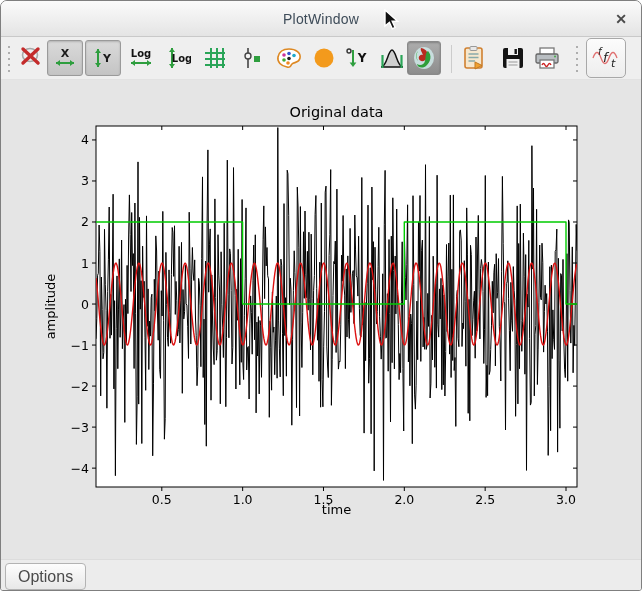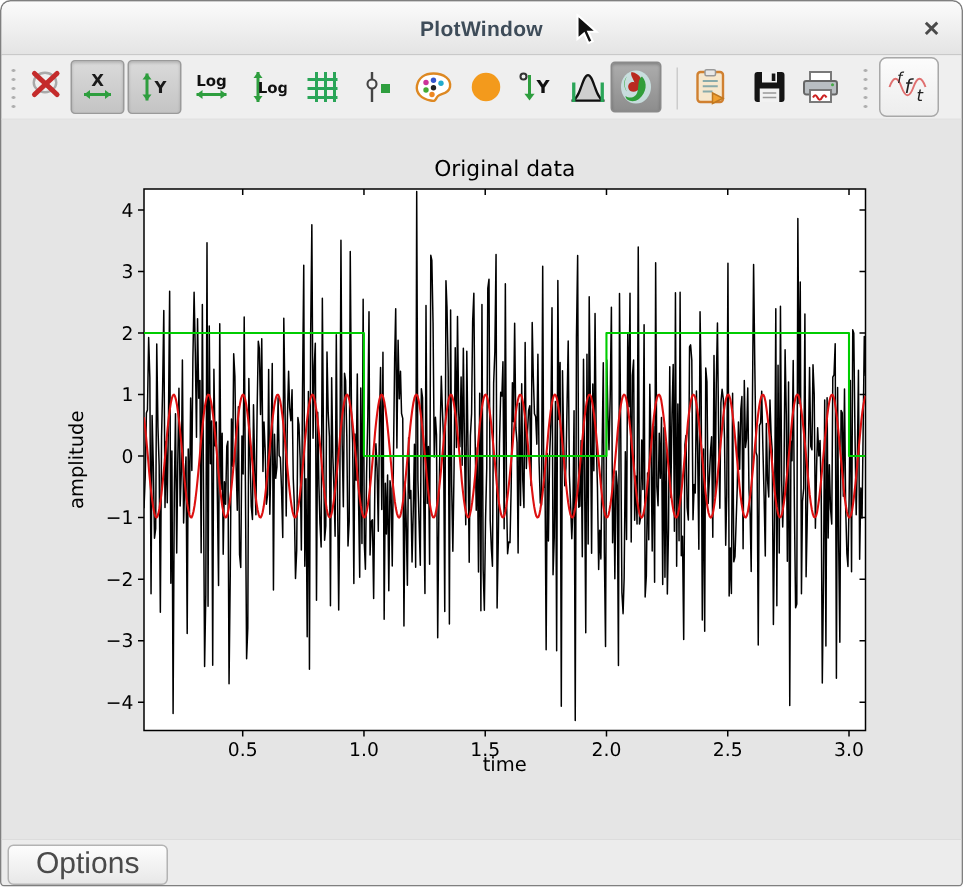--- a/index.html
+++ b/index.html
@@ -8,21 +8,21 @@
   .window{
     position:relative;width:642px;height:591px;
     border:1px solid #7f7f7f;border-radius:7px 7px 3px 3px;
     overflow:hidden;background:#ffffff;
   }
   .titlebar{
     height:36px;display:flex;align-items:center;justify-content:center;position:relative;
     background:linear-gradient(#fbfbfb,#e4e4e4);
     border-bottom:1px solid #c9c9c9;
   }
-  .titlebar .title{font-weight:bold;font-size:14px;color:#3e4c59;letter-spacing:.2px;}
+  .titlebar .title{font-weight:normal;font-size:14px;color:#3e4c59;letter-spacing:.2px;}
   .titlebar .close{
     position:absolute;right:10px;top:8px;width:20px;height:20px;
     display:flex;align-items:center;justify-content:center;
     color:#4a4a4a;font-size:14px;font-weight:bold;cursor:default;
   }
   .toolbar{
     position:relative;height:43px;background:#efefef;border-bottom:1px solid #e2e2e2;
   }
   .tb-item{position:absolute;top:3px;width:36px;height:36px;display:flex;align-items:center;justify-content:center;border-radius:3px;}
   .tb-toggle-on{
@@ -43,24 +43,24 @@
   }
   .tb-grip{position:absolute;top:8px;width:6px;height:28px;
     background-image:radial-gradient(circle,#aeaeae 1px,transparent 1.3px);
     background-size:4px 6px;background-repeat:repeat-y;background-position:center;}
   .tb-sep{position:absolute;top:8px;width:1px;height:28px;background:#cccccc;}
   .canvas{position:relative;height:479px;background:#e5e5e5;}
   .bottombar{
     height:33px;background:#ececec;border-top:1px solid #dcdcdc;position:relative;
   }
   .options-btn{
-    position:absolute;left:4px;top:3px;height:27px;padding:0 18px;
+    position:absolute;left:4px;top:3px;height:27px;padding:0 12px;
     background:linear-gradient(#fdfdfd,#e8e8e8);
     border:1px solid #b3b3b3;border-radius:4px;
-    font-size:20px;color:#4a4a4a;font-family:"Liberation Sans",sans-serif;
+    font-size:16px;color:#4a4a4a;font-family:"Liberation Sans",sans-serif;
   }
   .cursor-overlay{position:absolute;left:383px;top:8px;pointer-events:none;}
   svg text{font-family:"DejaVu Sans",sans-serif;}
 </style>
 </head>
 <body>
 
 <div class="window">
 
   <div class="titlebar">

